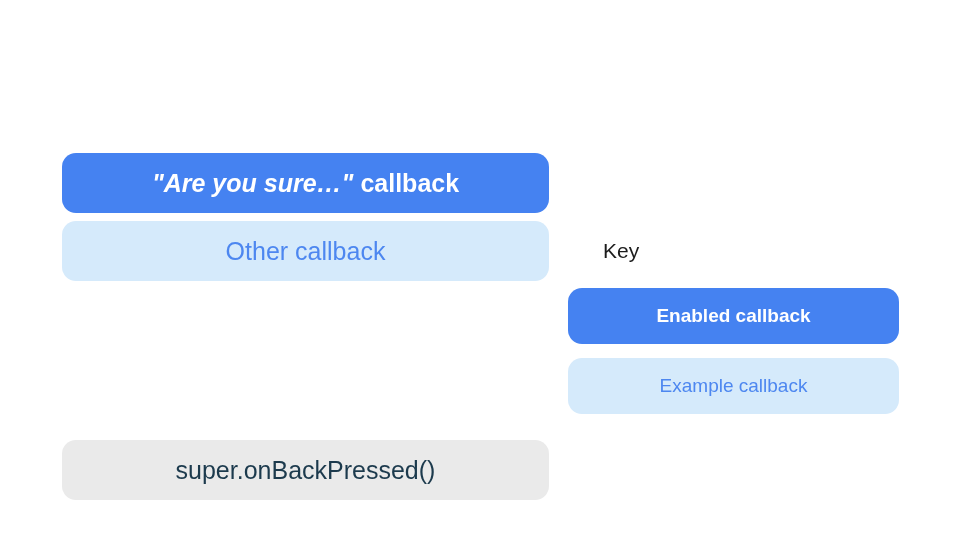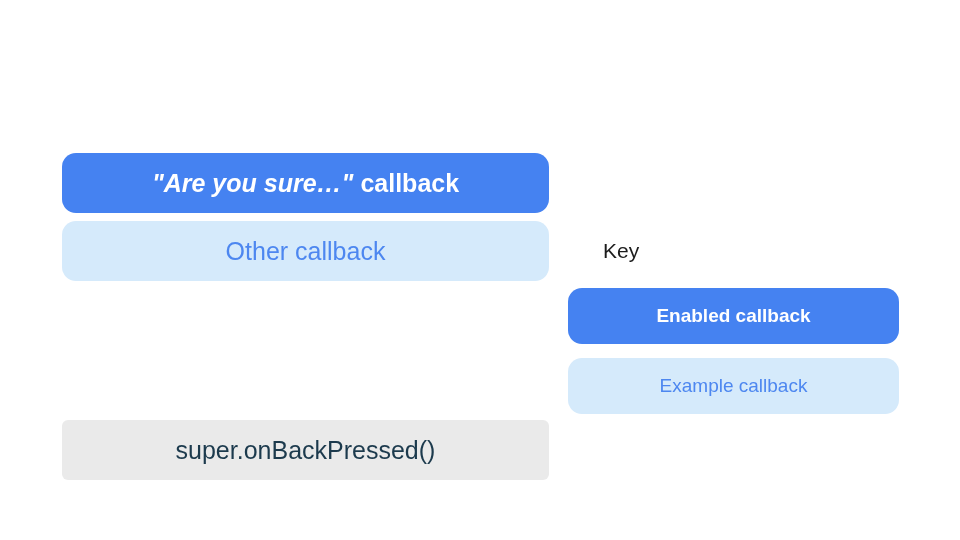--- a/index.html
+++ b/index.html
@@ -51,21 +51,21 @@
   .key-box {
     left: 568px;
     width: 331px;
     height: 56px;
     font-size: 19px;
   }
   .stack-box.r0 { top: 153px; }
   .stack-box.r1 { top: 221px; }
   .stack-box.r2 { top: 289px; }
   .stack-box.r3 { top: 357px; }
-  .stack-box.r4 { top: 420px; border-radius: 6px; }
+  .stack-box.r4 { top: 440px; }
   .key-box.r0 { top: 288px; }
   .key-box.r1 { top: 358px; }
   .key-box.r2 { top: 428px; }
   .enabled {
     background: var(--enabled-bg, #4582f1);
     color: var(--enabled-text, #ffffff);
     font-weight: bold;
   }
   .disabled {
     background: var(--disabled-bg, #d5eafb);

